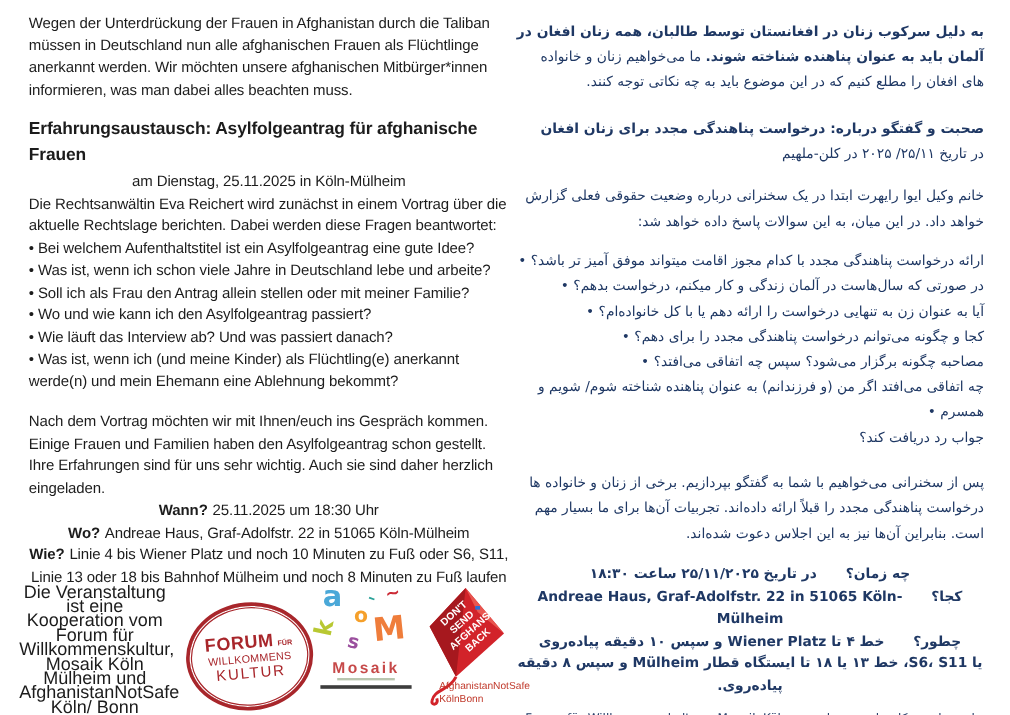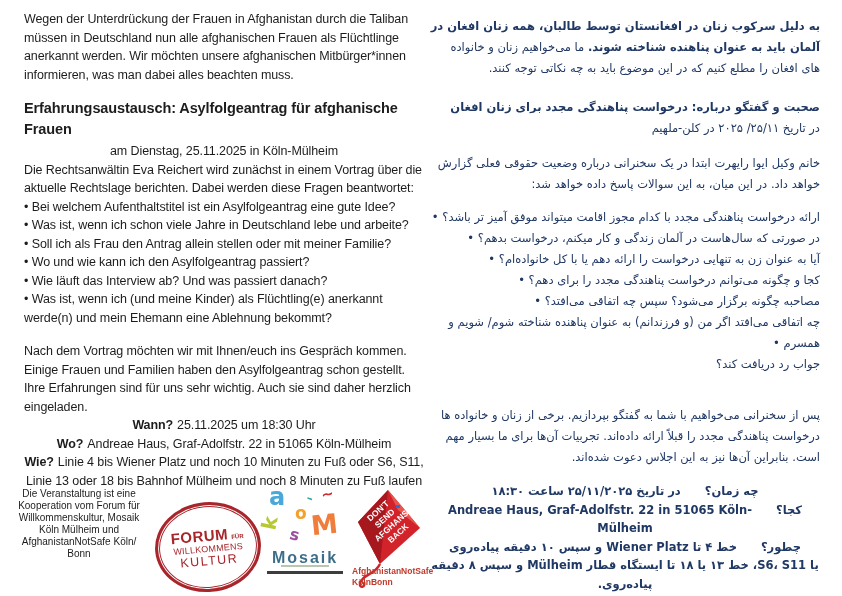--- a/index.html
+++ b/index.html
@@ -11,51 +11,51 @@
   .de-intro{margin:0 0 0 0;}
   .de-heading{font-size:14.5px;font-weight:bold;line-height:21px;margin-top:14px;}
   .de-date{text-align:center;margin-top:2px;}
   .de-lecture{}
   .de-li::before{content:"• ";}
   .de-after{margin-top:15px;}
   .de-meta{text-align:center;}
   .de-meta .lbl{font-weight:bold;margin-right:4px;margin-top:40px;}
   
   .coop-de{position:absolute;left:16px;top:488px;width:126px;text-align:center;
-           font-size:10px;line-height:12px;color:#1c1c1c;}
+           font-size:15px;line-height:12px;color:#1c1c1c;}
   
   .logo-forum{position:absolute;left:155px;top:502px;width:100px;height:84px;
               border:3px solid #a8262b;border-radius:50%;transform:rotate(-5deg);
               display:flex;flex-direction:column;align-items:center;justify-content:center;
               color:#a8262b;box-shadow:0 0 0 1px #fff inset,0 0 0 2px #a8262b inset;}
   .forum-row1{display:flex;align-items:baseline;gap:3px;}
   .forum-w1{font-weight:bold;font-size:15px;letter-spacing:0.5px;}
   .forum-w2{font-size:6px;font-weight:bold;}
   .forum-w3{font-size:9px;letter-spacing:0.2px;}
   .forum-w4{font-size:12.5px;letter-spacing:1.5px;}
   .logo-mosaik{position:absolute;left:263px;top:487px;width:84px;height:92px;}
   .mz{position:absolute;font-weight:bold;font-family:"DejaVu Sans",sans-serif;}
   .mosaik-word{position:absolute;left:0;right:0;top:62px;text-align:center;
-               color:#0c4a6e;font-size:16px;letter-spacing:2px;font-weight:bold;opacity:.8;}
+               color:#b91c1c;font-size:13px;letter-spacing:2px;font-weight:bold;opacity:.8;}
   .mosaik-bar1{position:absolute;left:18px;top:78px;width:48px;height:2px;background:#b9c6b0;}
   .mosaik-bar2{position:absolute;left:4px;top:84px;width:76px;height:3px;background:#3d3d3d;}
   .logo-kite{position:absolute;left:346px;top:488px;width:78px;height:104px;}
-  .kite-caption{position:absolute;left:6px;top:78px;color:#c0392b;font-size:8.5px;
-                font-weight:bold;line-height:11px;}
+  .kite-caption{position:absolute;left:20px;top:78px;color:#c0392b;font-size:8.5px;
+                font-weight:normal;line-height:11px;}
   .blue-dot{position:absolute;left:396px;top:505px;width:4px;height:3px;background:#2a6fd4;}
   
   .col-fa{position:absolute;left:430px;top:16px;width:390px;direction:rtl;
           color:#1f3864;font-size:11.5px;line-height:21px;text-align:right;
           font-family:"DejaVu Sans","Liberation Sans",sans-serif;}
   .fa-b{font-weight:bold;}
   .fa-head{font-weight:bold;margin-top:18px;text-align:right;}
   .fa-lecture{margin-top:14px;}
   .fa-bullets{margin-top:12px;}
   .fa-li::after{content:" •";}
-  .fa-after{margin-top:30px;}
+  .fa-after{margin-top:17px;}
   .fa-meta{margin-top:14px;text-align:center;font-weight:bold;line-height:18.5px;}
   .fa-meta .lbl{margin-left:24px;}
   .coop-fa{margin-top:12px;text-align:center;font-size:10px;line-height:16px;}
 </style>
 </head>
 <body>
 
 <div class="page">
 
   <div class="col-de">

